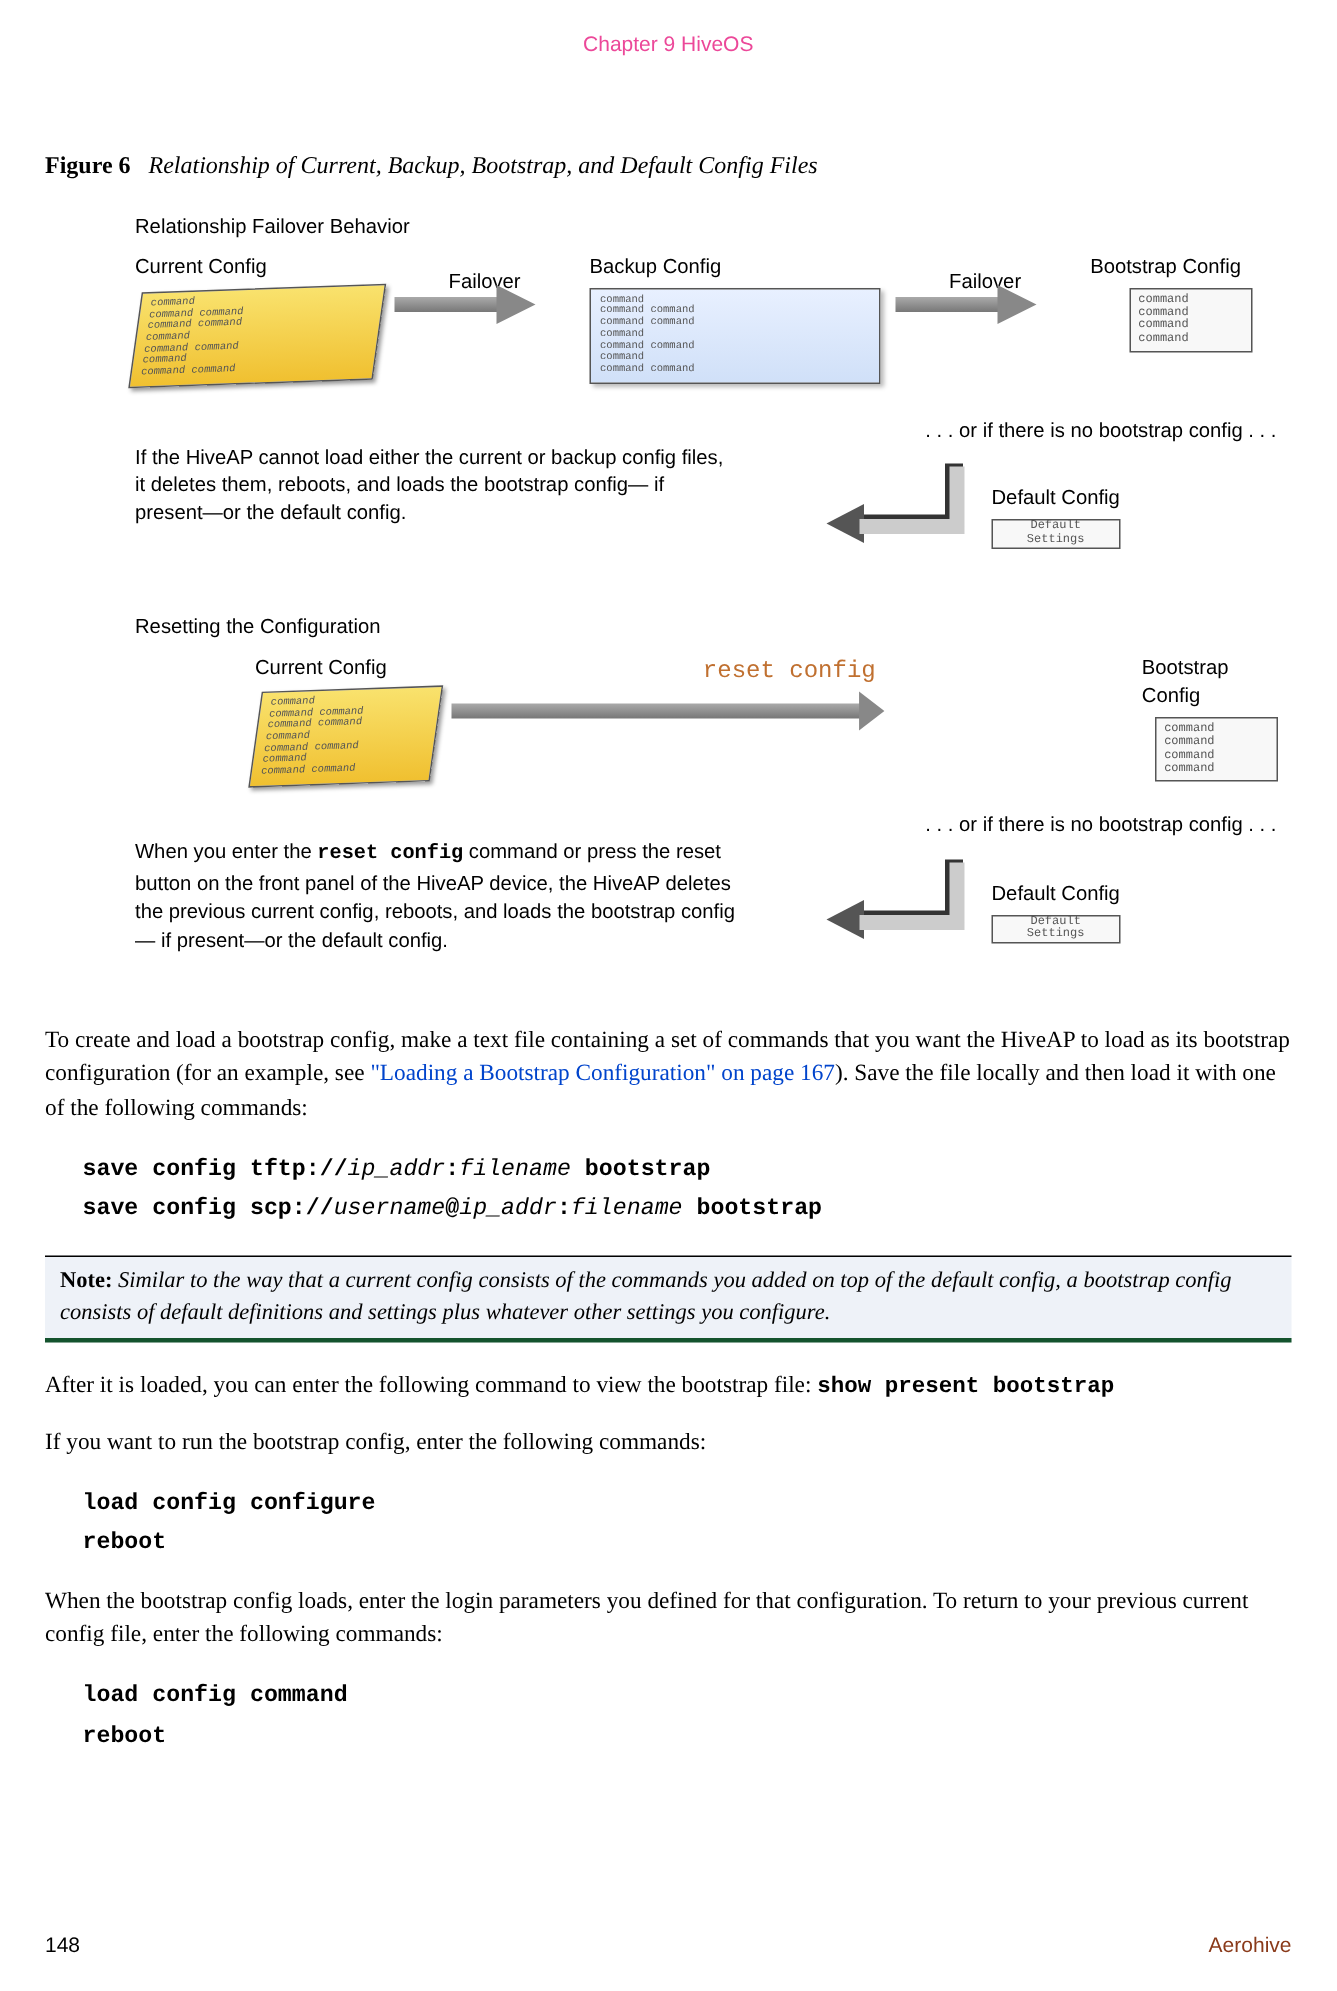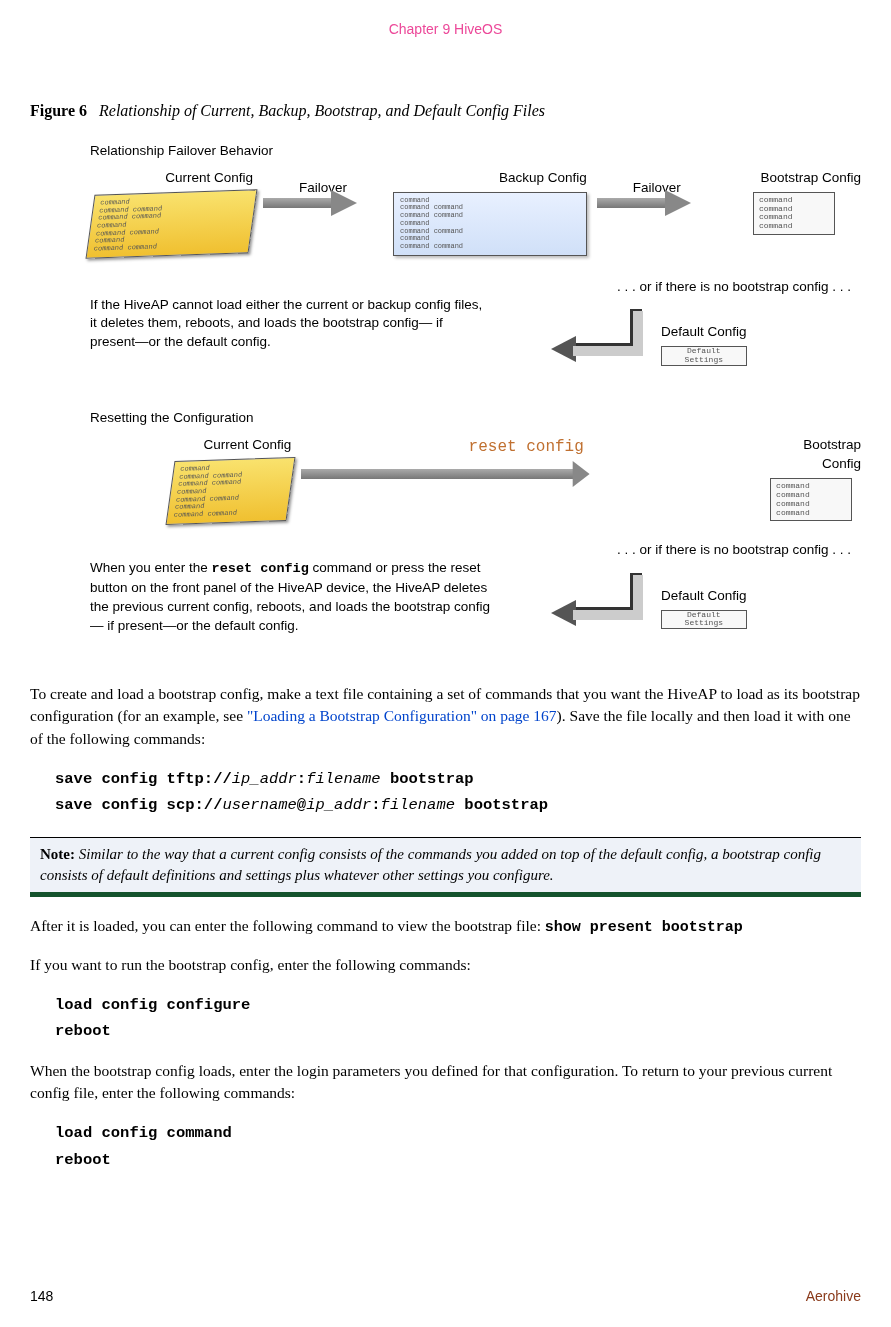--- a/index.html
+++ b/index.html
@@ -13,21 +13,21 @@
     box-sizing: border-box;
     position: relative;
     min-height: 1327px;
   }
   .chapter-header { color: #ec4899; font-size: 14px; font-family: Verdana, Arial, sans-serif; margin-bottom: 60px; text-align: center; }
   .figure-caption { font-style: italic; font-size: 16px; margin-bottom: 20px; }
   .figure-caption .fignum { font-weight: bold; font-style: normal; margin-right: 8px; }
   .diagram-area { margin-left: 60px; font-family: Arial, Helvetica, sans-serif; font-size: 13.5px; }
   .sect-title { margin: 8px 0 8px 0; }
   .row { display:flex; align-items:center; gap:10px; }
-  .cfg-label { text-align:right; font-size:13.5px; margin-bottom:4px;}
+  .cfg-label { text-align:left; font-size:13.5px; margin-bottom:4px;}
   .cfg-box-yellow, .cfg-box-blue, .cfg-box-gray, .cfg-box-small {
     border:1px solid #555; padding:4px 6px; font-family: 'Courier New', monospace; font-size:7px;
     line-height:1.1; color:#555; white-space:pre;
   }
   .cfg-box-yellow { background: linear-gradient(#f9e26d,#f0c030); transform: skew(-8deg,-2deg); box-shadow:2px 2px 3px #999;}
   .cfg-box-blue { background: linear-gradient(#e8f0ff,#d0e0f8); box-shadow:2px 2px 3px #bbb;}
   .cfg-box-gray { background: #f8f8f8; font-size:8px; padding:3px 5px;}
   .cfg-box-small { background:#f8f8f8; font-size:8px; padding:0 6px; text-align:center;}
   .arrow-3d { position:relative; width:100px; height:22px; }
   .arrow-3d::before{ content:''; position:absolute; top:6px; left:0; width:70px; height:10px; background:linear-gradient(#aaa,#777); }
@@ -37,21 +37,21 @@
   .failover-label{ text-align:center; font-size:13.5px; margin-bottom:-6px;}
   .orif{ font-size:13.5px; margin:12px 0 8px 0;}
   .reset-cmd{ font-family:'Courier New', monospace; color:#c07030; font-size:16px;}
   .return-arrow svg { display:block; }
   .explain { font-size:13.5px; line-height:1.4; max-width:400px;}
   .explain .mono { font-family:'Courier New', monospace; font-weight:bold; }
   .body-text { font-size:15.5px; line-height:1.45; margin-top:35px; }
   .link { color:#0044cc; }
   .cmd-block { font-family:'Courier New', monospace; font-size:15.5px; font-weight:bold; margin-left:25px; line-height:1.7; }
   .cmd-block .var { font-style:italic; font-weight:normal; }
-  .note-box { border-top:1px solid #000; border-bottom:5px solid #14532d; background:#eef2f8; padding:6px 10px; margin:18px 0; font-style:italic; font-size:15px; line-height:1.4;}
+  .note-box { border-top:1px solid #000; border-bottom:3px solid #14532d; background:#eef2f8; padding:6px 10px; margin:18px 0; font-style:italic; font-size:15px; line-height:1.4;}
   .note-box .note-label{ font-weight:bold; font-style:normal;}
   .mono-inline { font-family:'Courier New', monospace; font-weight:bold; font-size:15px;}
   .footer { position:absolute; bottom:20px; left:30px; right:30px; display:flex; justify-content:space-between; font-family: Verdana, Arial, sans-serif; font-size:14px;}
   .footer .pnum{ color:#000;} .footer .brand{ color:#8a3a1a;}
 </style>
 </head>
 <body>
 
 <div class="chapter-header" data-bind="header.chapter">Chapter 9 HiveOS</div>
 

